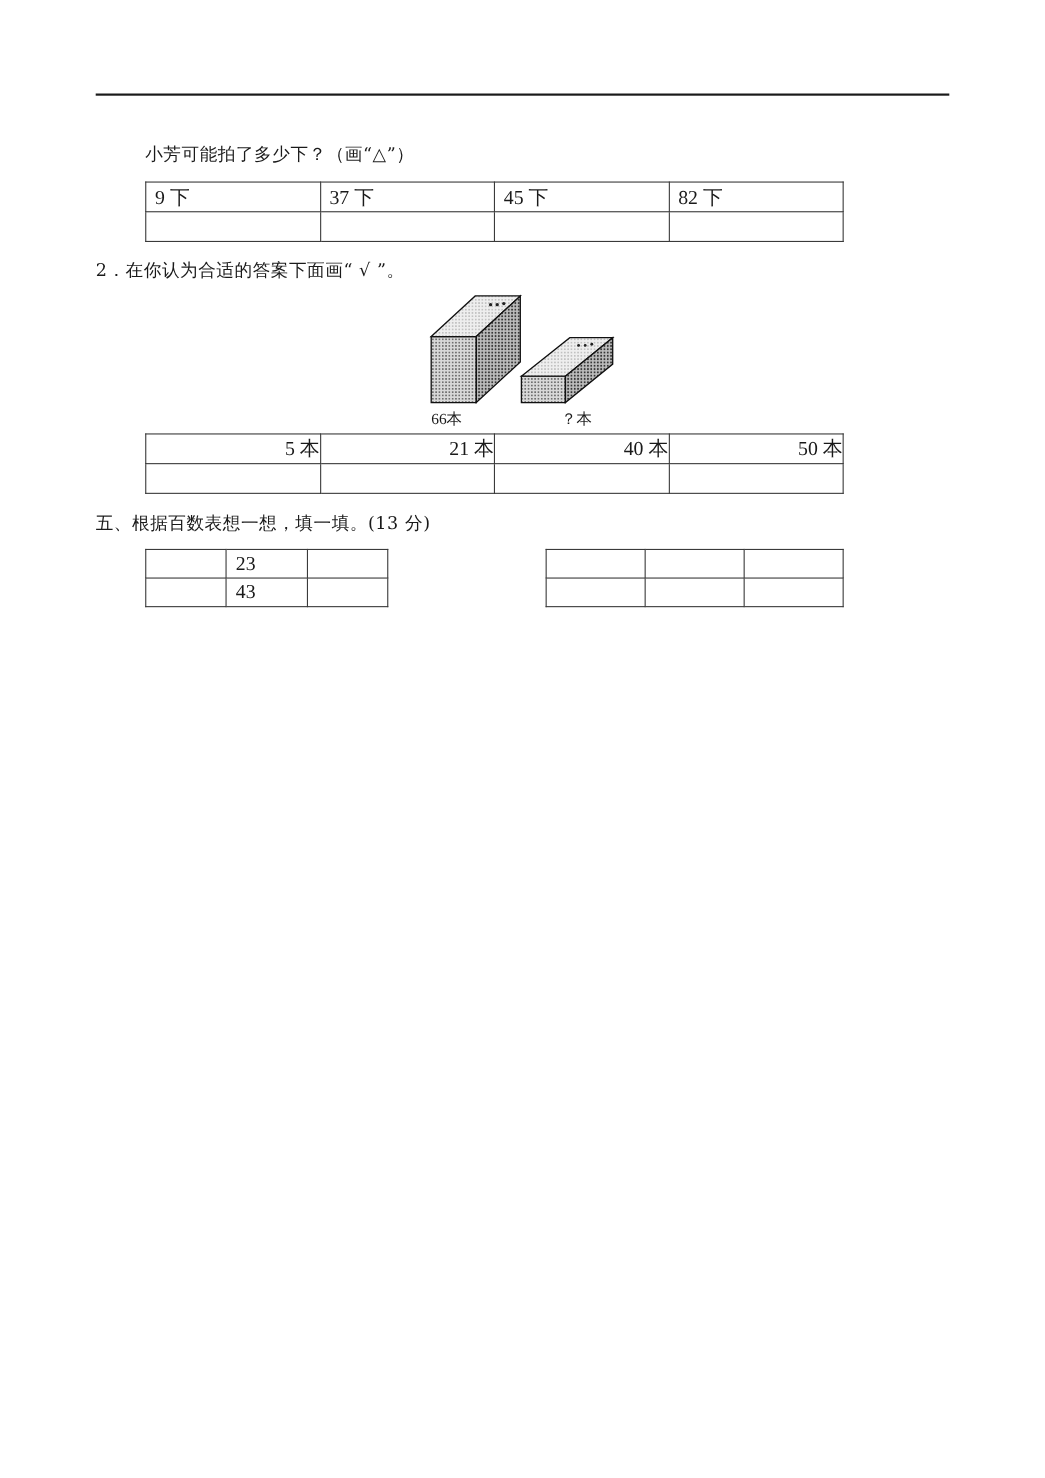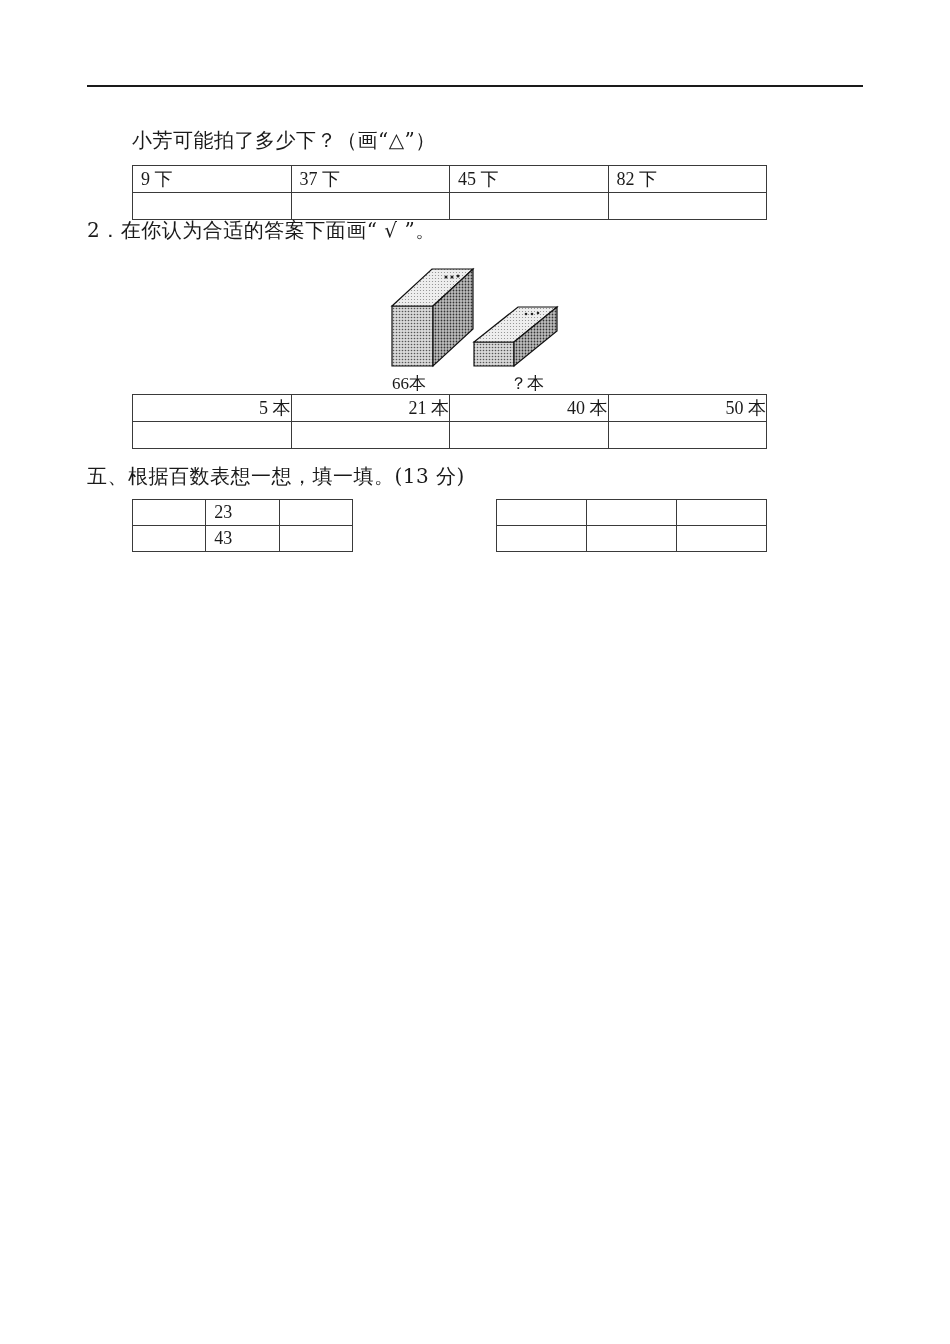--- a/index.html
+++ b/index.html
@@ -6,21 +6,21 @@
     body {
       width: 950px; height: 1344px; position: relative; overflow: hidden;
       font-family: "DejaVu Serif", "Liberation Serif", serif;
       color: #1a1a1a;
     }
     .rule {
       position: absolute; left: 87px; top: 85px; width: 776px; height: 2px;
       background: #1a1a1a;
     }
     .line {
-      position: absolute; font-size: 20px; line-height: 24px; white-space: nowrap;
+      position: absolute; font-size: 16px; line-height: 24px; white-space: nowrap;
       letter-spacing: 0.5px;
     }
     table.grid {
       position: absolute; border-collapse: collapse; table-layout: fixed;
     }
     table.grid td {
       border: 1.3px solid #3a3a3a; padding: 0 0 0 8px; font-size: 18px;
       font-family: "Liberation Serif", "DejaVu Serif", serif;
       vertical-align: middle; white-space: nowrap; overflow: hidden;
     }
@@ -28,21 +28,21 @@
     #t1 { left: 132px; top: 165px; width: 635px; }
     #t1 td { height: 26px; }
     #t2 { left: 132px; top: 394px; width: 635px; }
     #t2 td { height: 26px; }
     #g1 { left: 132px; top: 499px; width: 221px; }
     #g1 td { height: 25px; }
     #g2 { left: 496px; top: 499px; width: 271px; }
     #g2 td { height: 25px; }
     .figure { position: absolute; left: 380px; top: 262px; width: 190px; height: 130px; }
     .fig-label {
-      position: absolute; font-size: 17px;
+      position: absolute; font-size: 14px;
       font-family: "Liberation Serif", "DejaVu Serif", serif;
       text-align: center;
     }
   </style>
 </head>
 <body>
 
 <div class="rule"></div>
 
 <div class="line" style="left:132px; top:128px;">小芳可能拍了多少下？（画“△”）</div>
@@ -57,21 +57,21 @@
   </tr>
   <tr>
     <td></td>
     <td></td>
     <td></td>
     <td></td>
   </tr>
 </tbody>
   </table>
 
-<div class="line" style="left:87px; top:218px;">2．在你认为合适的答案下面画“ √ ”。</div>
+<div class="line" style="left:87px; top:234px;">2．在你认为合适的答案下面画“ √ ”。</div>
 
 <div class="figure">
   <svg width="190" height="112" viewBox="0 0 190 112">
     <defs>
       <pattern id="dots" width="3" height="3" patternUnits="userSpaceOnUse">
         <rect width="3" height="3" fill="#d8d8d8"></rect>
         <circle cx="1.5" cy="1.5" r="0.8" fill="#555"></circle>
       </pattern>
       <pattern id="dotsLight" width="3" height="3" patternUnits="userSpaceOnUse">
         <rect width="3" height="3" fill="#eeeeee"></rect>

